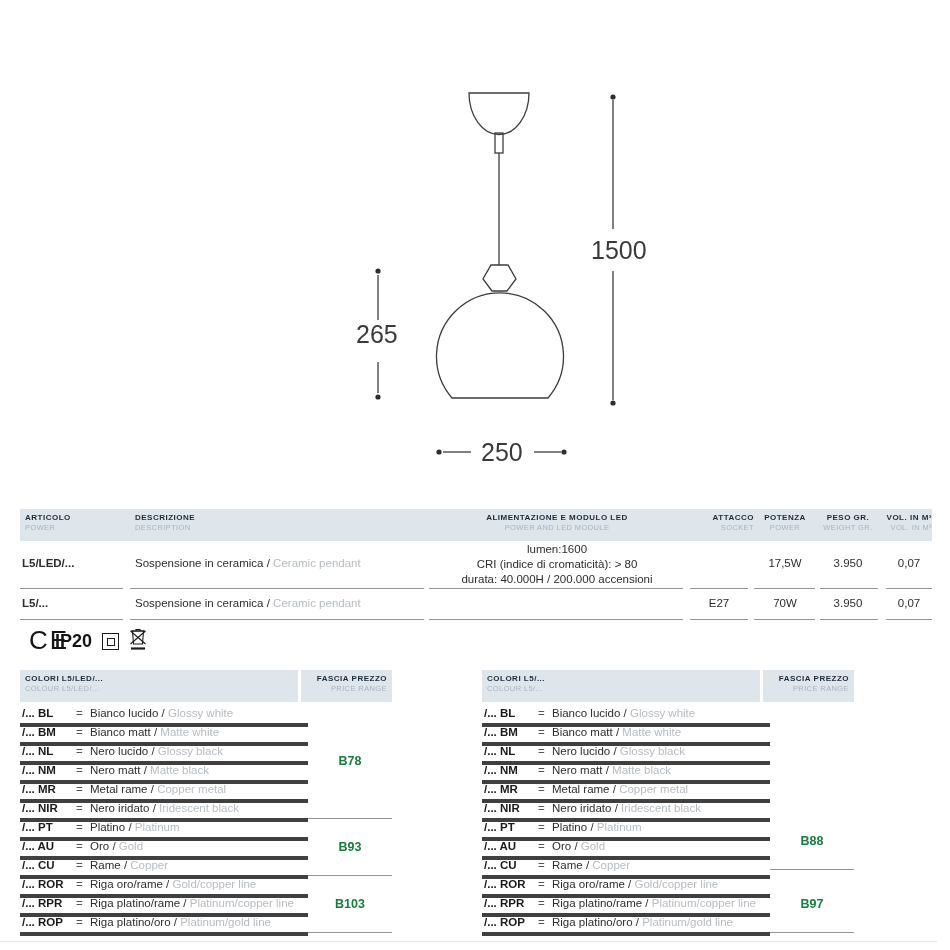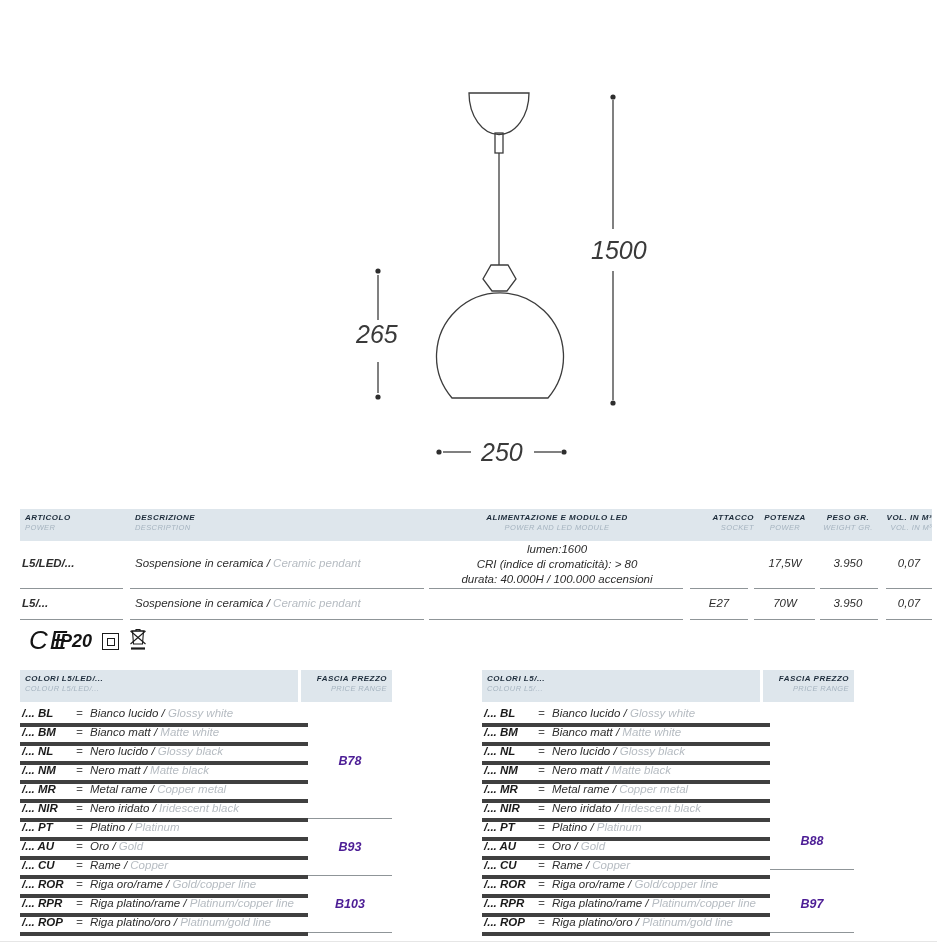--- a/index.html
+++ b/index.html
@@ -1,33 +1,33 @@
 <!DOCTYPE html>
 <html><head>
 <meta charset="utf-8">
 <style>
   html,body{margin:0;padding:0;background:#fff;}
   #page{position:relative;width:937px;height:950px;background:#ffffff;overflow:hidden;
-        font-family:"Liberation Sans", sans-serif;color:#2d2d2d;font-style:italic;}
+        font-family:"Liberation Sans", sans-serif;color:#2d2d2d;}
   .abs{position:absolute;}
   .band{position:absolute;background:#dee6ec;height:32px;}
   .hdr-it{font-size:8px;font-weight:bold;letter-spacing:.5px;color:#1c2b3a;line-height:10px;white-space:nowrap;}
   .hdr-en{font-size:7.5px;letter-spacing:.4px;color:#a6b4c0;line-height:9px;white-space:nowrap;}
   .txt{position:absolute;font-size:11.5px;line-height:13px;white-space:nowrap;}
   .bold{font-weight:bold;}
   .lt{color:#b6bcc2;}
   .dk{color:#2d2d2d;}
   .ctr{text-align:center;}
   .rline{position:absolute;height:0;border-top:1px solid #8f9598;}
   .crow{position:absolute;height:19px;border-bottom:4px solid #404040;width:288px;}
   .c-code{position:absolute;left:2px;top:3px;font-size:11.5px;font-weight:bold;white-space:nowrap;color:#1a1a1a;}
   .c-eq{position:absolute;left:56px;top:3px;font-size:11.5px;color:#555;}
   .c-desc{position:absolute;left:70px;top:3px;font-size:11.5px;white-space:nowrap;}
   .pcell{position:absolute;width:84px;border-bottom:1px solid #8f9598;display:flex;align-items:center;justify-content:center;
-         font-size:12.5px;font-weight:bold;color:#4c1d95;}
+         font-size:12.5px;font-weight:bold;color:#15803d;}
   .certtxt{position:absolute;color:#141414;white-space:nowrap;}
 </style>
 </head>
 <body>
 
 <div id="page">
 
   <svg class="abs" style="left:340px;top:80px;" width="320" height="395" viewBox="340 80 320 395">
     <g fill="none" stroke="#3c3c3c" stroke-width="1.3">
 
@@ -98,21 +98,21 @@
 
   <div class="txt bold" style="left:22px;top:557px;">L5/LED/...</div>
   <div class="txt" style="left:135px;top:557px;">
     <span class="dk">Sospensione in ceramica</span>
     <span class="dk">/</span>
     <span class="lt">Ceramic pendant</span>
   </div>
   <div class="abs ctr" style="left:430px;top:542px;width:254px;font-size:11.5px;line-height:15px;">
     <div>lumen:1600</div>
     <div>CRI (indice di cromaticità): &gt; 80</div>
-    <div>durata: 40.000H / 100.000 accensioni</div>
+    <div>durata: 40.000H / 200.000 accensioni</div>
   </div>
   <div class="txt ctr" style="left:750px;top:557px;width:70px;">17,5W</div>
   <div class="txt ctr" style="left:813px;top:557px;width:70px;">3.950</div>
   <div class="txt ctr" style="left:874px;top:557px;width:70px;">0,07</div>
 
   <div class="rline" style="left:20px;top:588px;width:103px;"></div>
   <div class="rline" style="left:130px;top:588px;width:294px;"></div>
   <div class="rline" style="left:429px;top:588px;width:254px;"></div>
   <div class="rline" style="left:690px;top:588px;width:58px;"></div>
   <div class="rline" style="left:754px;top:588px;width:61px;"></div>

